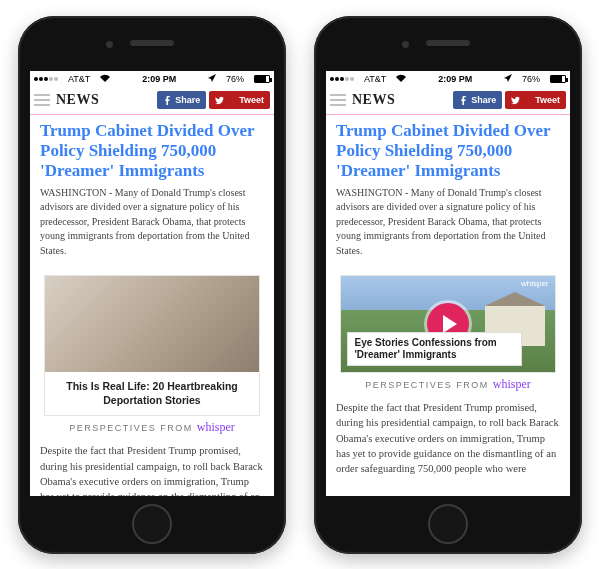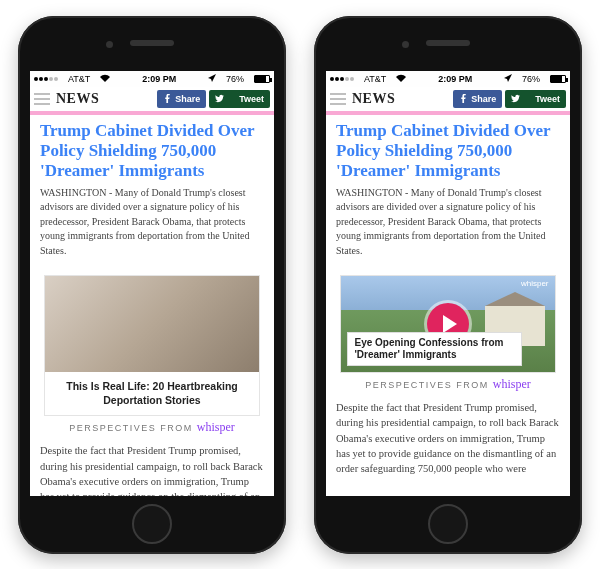--- a/index.html
+++ b/index.html
@@ -53,30 +53,30 @@
   .sb-dots span.dim { background: #bbb; }
   .sb-center { font-weight: 600; }
   .battery {
     width: 16px; height: 8px; border: 1px solid #000; border-radius: 1px; position: relative;
   }
   .battery::after { content:""; position:absolute; right:-3px; top:2px; width:2px; height:4px; background:#000; }
   .battery i { display:block; height:100%; width:76%; background:#000; }
   
   .appbar {
     height: 28px; display:flex; align-items:center; justify-content:space-between;
-    padding: 0 4px; border-bottom: 4px solid #f9a8d4; background:#fff;
+    padding: 0 4px; border-bottom: 1px solid #f9a8d4; background:#fff;
   }
   .appbar-left { display:flex; align-items:center; gap:6px; }
   .hamburger { width:16px; height:12px; display:flex; flex-direction:column; justify-content:space-between; }
   .hamburger span { height:2px; background:#bfbfbf; }
   .newslbl { font-weight:700; font-size:14px; letter-spacing:0.5px; color:#222; font-family: Georgia, serif; }
   .appbar-right { display:flex; gap:3px; }
   .pill { height:18px; border-radius:2px; display:flex; align-items:center; gap:3px; padding:0 6px; color:#fff; font-size:9px; font-weight:600; }
   .fb { background:#3b5998; }
-  .tw { background:#14532d;gap:15px; }
+  .tw { background:#b91c1c;gap:15px; }
   .pill svg { width:9px; height:9px; fill:#fff; }
   
   .article { padding: 6px 10px; overflow:hidden; height: calc(100% - 44px); }
   .headline { font-family: Georgia, "Times New Roman", serif; font-weight:700; font-size:17px; line-height:1.18; color:#3b82f6; margin-bottom:5px; }
   .lede { font-family: Georgia, serif; font-size:10px; line-height:1.45; color:#444; margin-bottom:17px; }
   .card {
     border:1px solid #e4e4e4; background:#fff; margin: 0 auto 4px; width: 96%;
     position:relative;
   }
   .card-media { height: 96px; position:relative; }
@@ -252,21 +252,21 @@
 
       <div class="article">
         <div class="headline">Trump Cabinet Divided Over Policy Shielding 750,000 'Dreamer' Immigrants</div>
         <div class="lede">WASHINGTON - Many of Donald Trump's closest advisors are divided over a signature policy of his predecessor, President Barack Obama, that protects young immigrants from deportation from the United States.</div>
 
         <div class="card">
           <div class="card-media media-b">
             <div class="house"></div>
             <div style="position:absolute; top:3px; right:6px; font-size:8px; color:#fff;">whisper</div>
             <div class="play"></div>
-            <div class="overlay-label">Eye Opening Confessions from 'Dreamer' Immigrants</div>
+            <div class="overlay-label">Eye Stories Confessions from 'Dreamer' Immigrants</div>
           </div>
         </div>
         <div class="persp">
           <span>PERSPECTIVES FROM</span>
           <b>whisper</b>
         </div>
 
         <div class="body2">Despite the fact that President Trump promised, during his presidential campaign, to roll back Barack Obama's executive orders on immigration, Trump has yet to provide guidance on the dismantling of an order safeguarding 750,000 people who were</div>
       </div>
 

